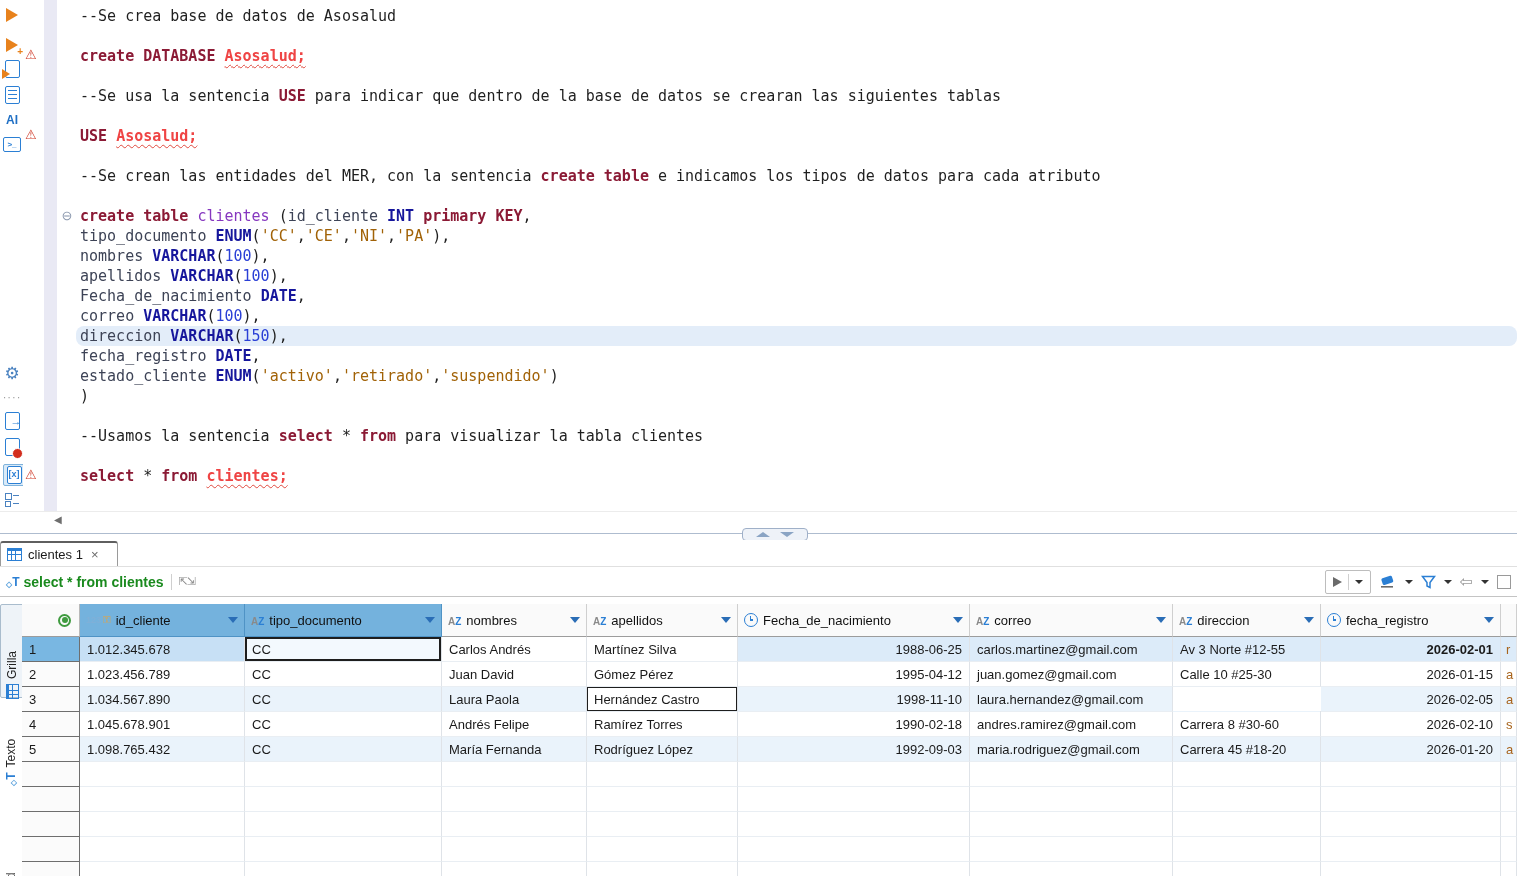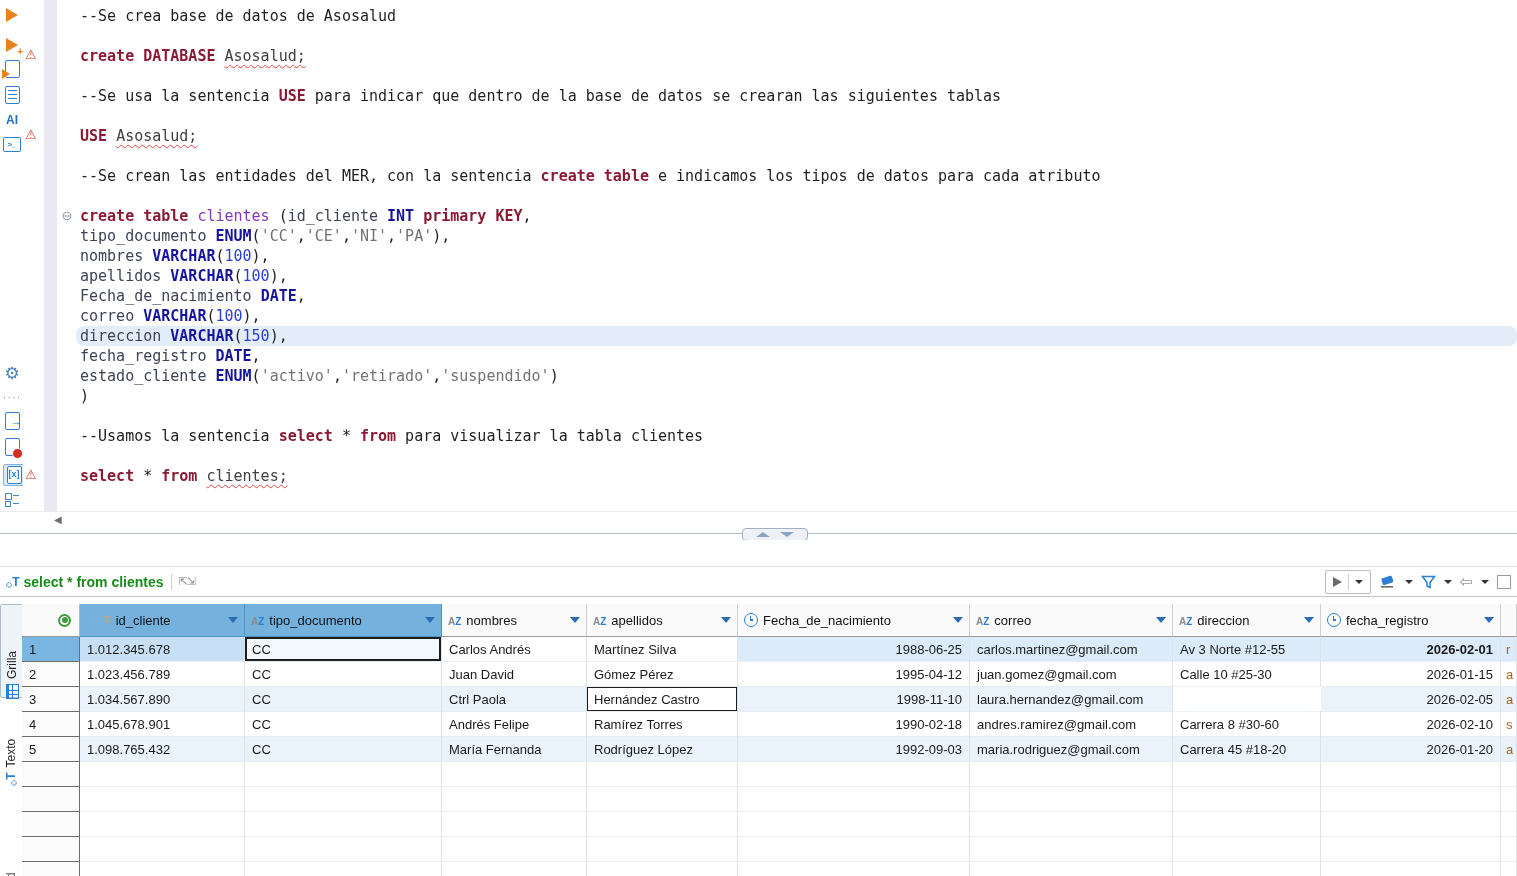--- a/index.html
+++ b/index.html
@@ -34,22 +34,22 @@
   .code-area{position:absolute;left:76px;right:0;top:0;height:511px;font-family:"DejaVu Sans Mono",monospace;
      font-size:15px;line-height:20px;white-space:pre;cursor:text;}
   .code-line{position:absolute;left:0;right:0;height:20px;padding-left:4px;}
   .code-line.hl{background:#e3edf9;border-radius:8px;}
   .tk-c,.tk-p{color:#1f1f1f}
   .tk-k{color:#8b1a35;font-weight:bold}
   .tk-t{color:#16169c;font-weight:bold}
   .tk-i{color:#3d4356}
   .tk-tb{color:#8637bf}
   .tk-n{color:#2a3fd6}
-  .tk-s{color:#737373}
-  .tk-e{color:#404040;text-decoration:underline;text-decoration-style:wavy;text-decoration-color:#e04a3f;text-decoration-thickness:1px;text-underline-offset:3px;}
+  .tk-s{color:#a16207}
+  .tk-e{color:#ef4444;text-decoration:underline;text-decoration-style:wavy;text-decoration-color:#e04a3f;text-decoration-thickness:1px;text-underline-offset:3px;font-weight:bold;}
   .hscroll{position:absolute;left:0;top:511px;width:1517px;height:16px;background:#fff;border-top:1px solid #ececec;}
   .hs-arrow{position:absolute;left:54px;top:2px;color:#6e6e6e;font-size:10px;}
   
   .splitter{position:absolute;left:0;top:527px;width:1517px;height:13px;background:#fff;}
   .split-line{position:absolute;left:0;right:0;top:6px;height:1px;background:#aebccf;}
   .split-widget{position:absolute;left:742px;top:1px;width:64px;height:11px;background:#eef2f8;border:1px solid #9fb0c8;border-radius:4px;display:flex;align-items:center;justify-content:center;gap:10px;}
   .tri-up{width:0;height:0;border-bottom:5px solid #8aa4c4;border-left:7px solid transparent;border-right:7px solid transparent;}
   .tri-down{width:0;height:0;border-top:5px solid #8aa4c4;border-left:7px solid transparent;border-right:7px solid transparent;}
   
   .results{position:absolute;left:0;top:540px;width:1517px;height:336px;background:#fff;}
@@ -179,20 +179,27 @@
 
   <div class="splitter">
     <div class="split-line"></div>
     <div class="split-widget">
       <span class="tri-up"></span>
       <span class="tri-down"></span>
     </div>
   </div>
 
   <div class="results">
+    <div class="tabbar">
+      <div class="rtab">
+        <span class="gicon"></span>
+        <span>clientes 1</span>
+        <span class="close">×</span>
+      </div>
+    </div>
     <div class="filterbar">
       <span class="oticon" style="margin-left:6px"><small>◇</small>T</span>
       <span class="sqlref">select * from clientes</span>
       <span class="vsep"></span>
       <span class="expand-ic">⇱⇲</span>
       <div class="fb-right">
         <span class="runbox">
           <span class="gplay"></span>
           <span class="vsep" style="margin:0"></span>
           <span class="dd"></span>
@@ -300,21 +307,21 @@
           <div class="cell dcell" style="left: 420px; top: 58px; width: 145px; height: 25px; background: rgb(255, 255, 255);">Juan David</div>
           <div class="cell dcell" style="left: 565px; top: 58px; width: 151px; height: 25px; background: rgb(255, 255, 255);">Gómez Pérez</div>
           <div class="cell dcell rt" style="left: 716px; top: 58px; width: 232px; height: 25px; background: rgb(255, 255, 255);">1995-04-12</div>
           <div class="cell dcell" style="left: 948px; top: 58px; width: 203px; height: 25px; background: rgb(255, 255, 255);">juan.gomez@gmail.com</div>
           <div class="cell dcell" style="left: 1151px; top: 58px; width: 148px; height: 25px; background: rgb(255, 255, 255);">Calle 10 #25-30</div>
           <div class="cell dcell rt" style="left: 1299px; top: 58px; width: 180px; height: 25px; background: rgb(255, 255, 255);">2026-01-15</div>
           <div class="cell dcell estado" style="left: 1479px; top: 58px; width: 16px; height: 25px; background: rgb(255, 255, 255);">a</div>
           <div class="cell rowhead" style="left: 0px; top: 83px; width: 58px; height: 25px;">3</div>
           <div class="cell dcell" style="left: 58px; top: 83px; width: 165px; height: 25px; background: rgb(234, 243, 251);">1.034.567.890</div>
           <div class="cell dcell" style="left: 223px; top: 83px; width: 197px; height: 25px; background: rgb(234, 243, 251);">CC</div>
-          <div class="cell dcell" style="left: 420px; top: 83px; width: 145px; height: 25px; background: rgb(234, 243, 251);">Ctrl Paola</div>
+          <div class="cell dcell" style="left: 420px; top: 83px; width: 145px; height: 25px; background: rgb(234, 243, 251);">Laura Paola</div>
           <div class="cell dcell focus1" style="left: 565px; top: 83px; width: 151px; height: 25px; background: rgb(234, 243, 251);">Hernández Castro</div>
           <div class="cell dcell rt" style="left: 716px; top: 83px; width: 232px; height: 25px; background: rgb(234, 243, 251);">1998-11-10</div>
           <div class="cell dcell" style="left: 948px; top: 83px; width: 203px; height: 25px; background: rgb(234, 243, 251);">laura.hernandez@gmail.com</div>
           <div class="cell dcell" style="left: 1151px; top: 83px; width: 148px; height: 25px; background: rgb(234, 243, 251); margin-top: 24px;">Calle 72 #15-40</div>
           <div class="cell dcell rt" style="left: 1299px; top: 83px; width: 180px; height: 25px; background: rgb(234, 243, 251);">2026-02-05</div>
           <div class="cell dcell estado" style="left: 1479px; top: 83px; width: 16px; height: 25px; background: rgb(234, 243, 251);">a</div>
           <div class="cell rowhead" style="left: 0px; top: 108px; width: 58px; height: 25px;">4</div>
           <div class="cell dcell" style="left: 58px; top: 108px; width: 165px; height: 25px; background: rgb(255, 255, 255);">1.045.678.901</div>
           <div class="cell dcell" style="left: 223px; top: 108px; width: 197px; height: 25px; background: rgb(255, 255, 255);">CC</div>
           <div class="cell dcell" style="left: 420px; top: 108px; width: 145px; height: 25px; background: rgb(255, 255, 255);">Andrés Felipe</div>

